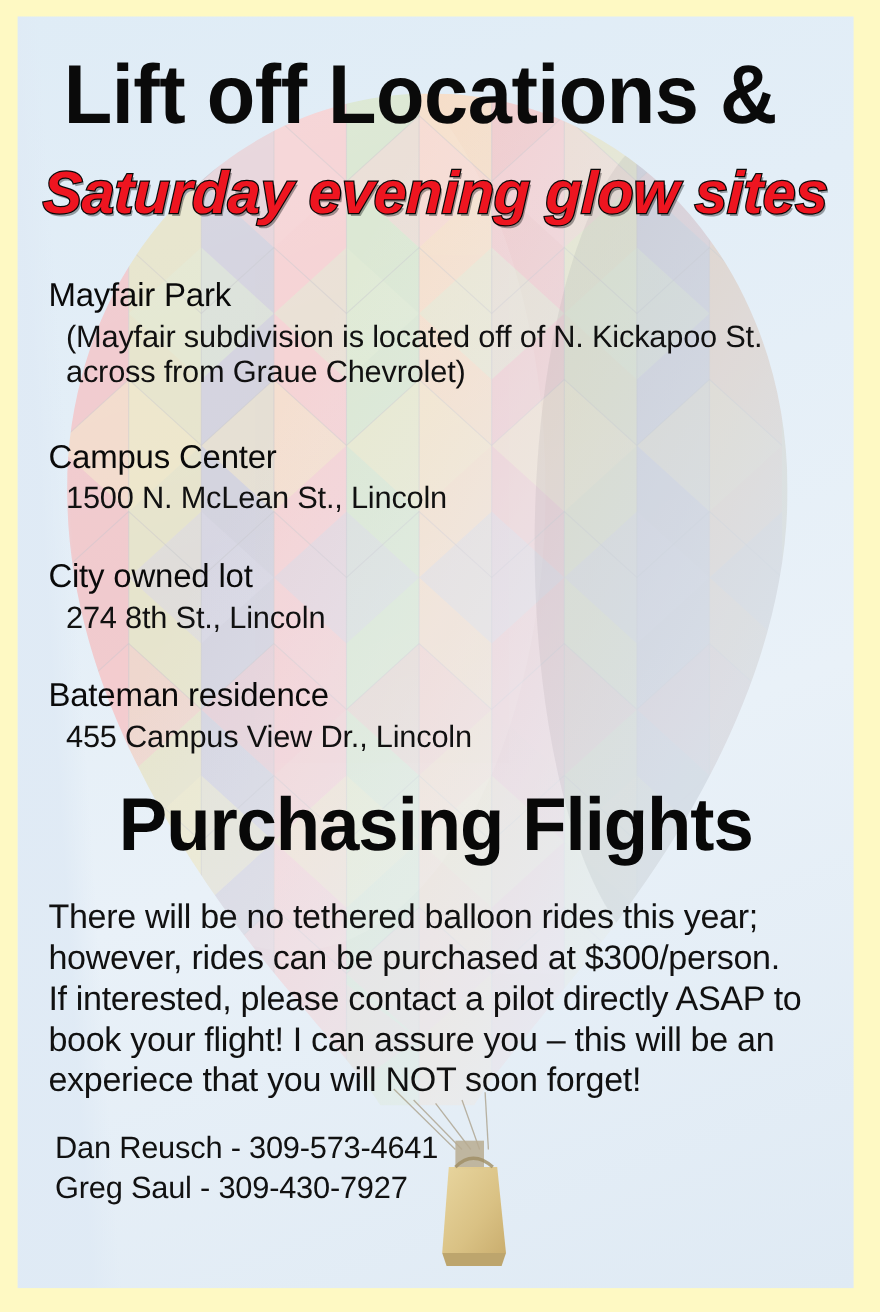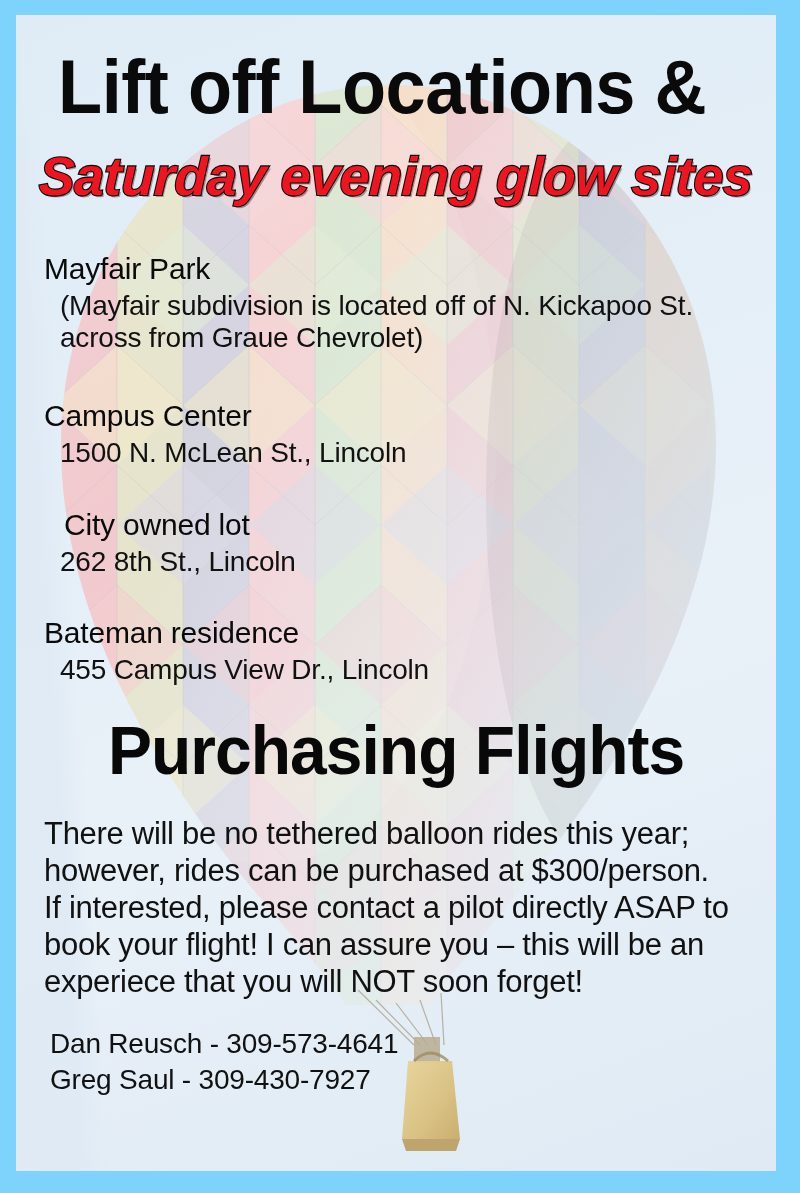--- a/index.html
+++ b/index.html
@@ -5,21 +5,21 @@
 <style>
   html, body {
     margin: 0;
     padding: 0;
     background: #000000;
   }
   #poster {
     position: relative;
     width: 800px;
     height: 1193px;
-    background: #7dd3fc;
+    background: #fef9c3;
     overflow: hidden;
     font-family: "Liberation Sans", sans-serif;
   }
   
   #canvas {
     position: absolute;
     left: 16px;
     top: 15px;
     width: 760px;
     height: 1156px;
@@ -88,21 +88,21 @@
     line-height: 32px;
     font-weight: 400;
     color: #111111;
     letter-spacing: -0.2px;
   }
 
   #loc0-name { top: 238px; }
   #loc0-addr { top: 275px; }
   #loc1-name { top: 385px; }
   #loc1-addr { top: 422px; }
-  #loc2-name { top: 494px; margin-left: 20px; }
+  #loc2-name { top: 494px; }
   #loc2-addr { top: 531px; }
   #loc3-name { top: 602px; }
   #loc3-addr { top: 639px; }
 
   
   #section-heading {
     left: 92px;
     top: 700px;
     font-size: 68px;
     line-height: 70px;
@@ -297,21 +297,21 @@
       <div class="txt" id="title-sub">Saturday evening glow sites</div>
 
       <div class="txt loc-name" id="loc0-name">Mayfair Park</div>
       <div class="txt loc-addr" id="loc0-addr">(Mayfair subdivision is located off of N. Kickapoo St.
 across from Graue Chevrolet)</div>
 
       <div class="txt loc-name" id="loc1-name">Campus Center</div>
       <div class="txt loc-addr" id="loc1-addr">1500 N. McLean St., Lincoln</div>
 
       <div class="txt loc-name" id="loc2-name">City owned lot</div>
-      <div class="txt loc-addr" id="loc2-addr">262 8th St., Lincoln</div>
+      <div class="txt loc-addr" id="loc2-addr">274 8th St., Lincoln</div>
 
       <div class="txt loc-name" id="loc3-name">Bateman residence</div>
       <div class="txt loc-addr" id="loc3-addr">455 Campus View Dr., Lincoln</div>
 
       <div class="txt" id="section-heading">Purchasing Flights</div>
 
       <div class="txt" id="purchase-body">There will be no tethered balloon rides this year;
 however, rides can be purchased at $300/person.
 If interested, please contact a pilot directly ASAP to
 book your flight! I can assure you – this will be an

